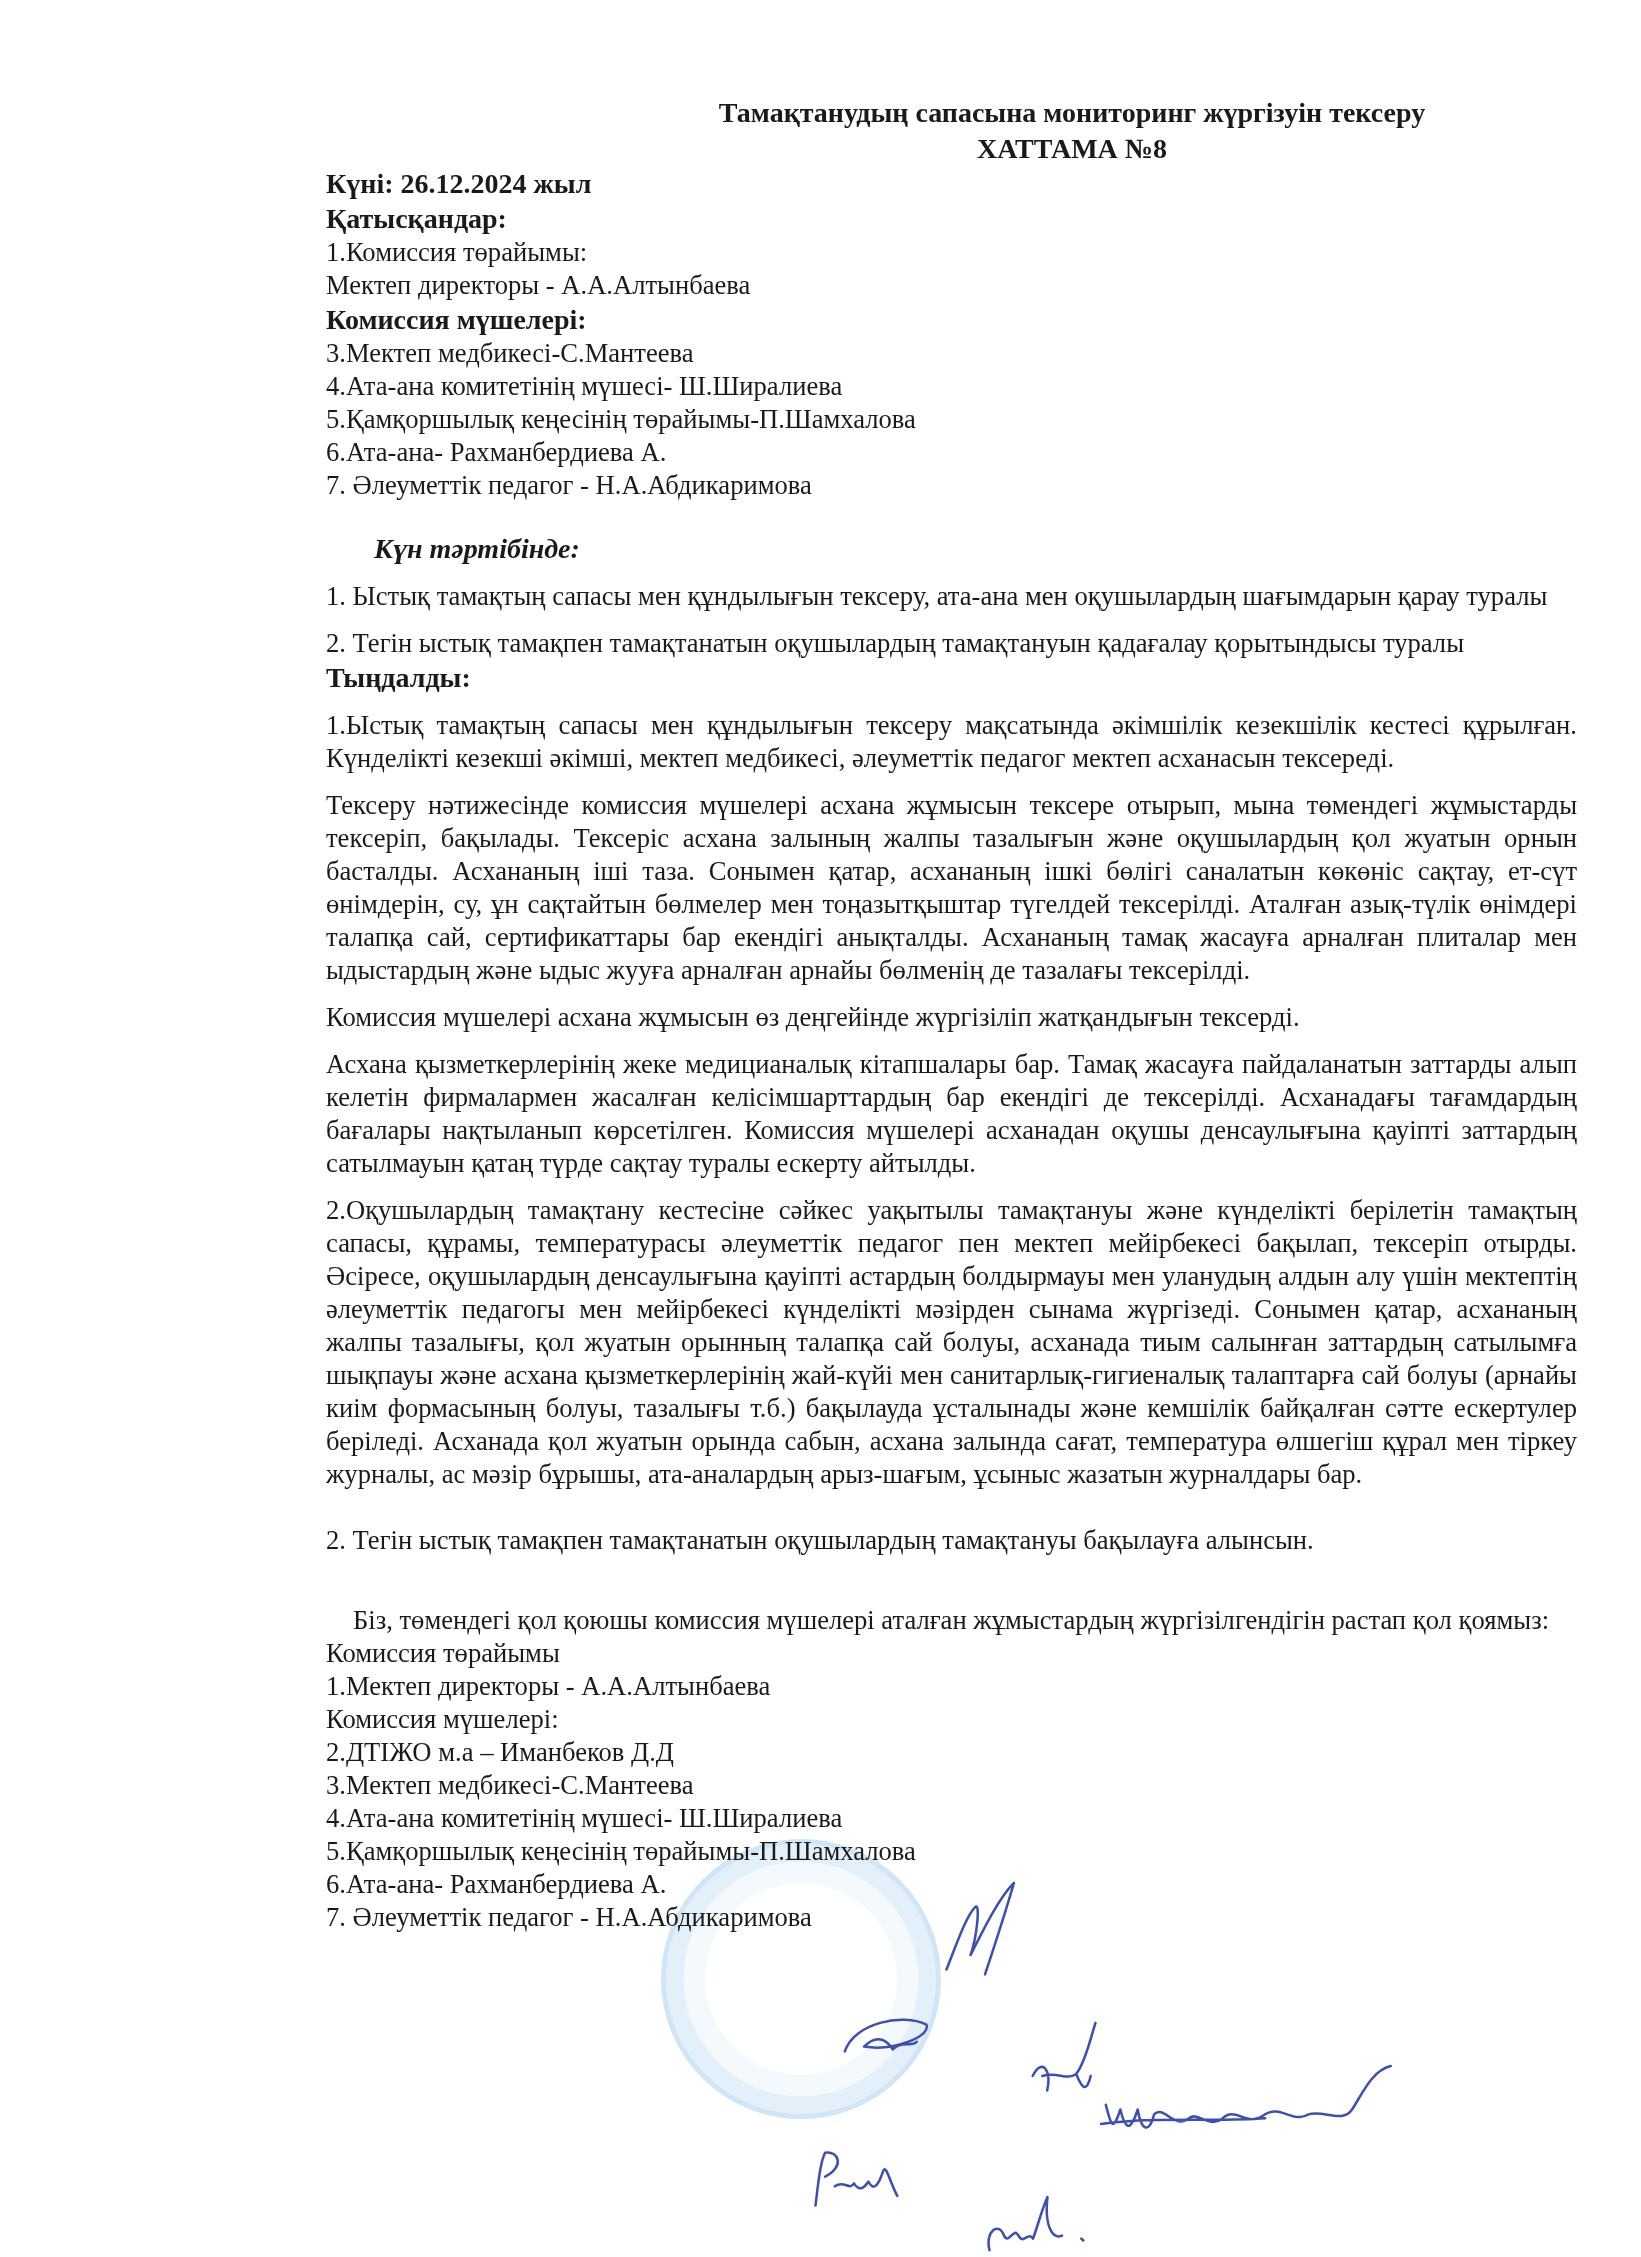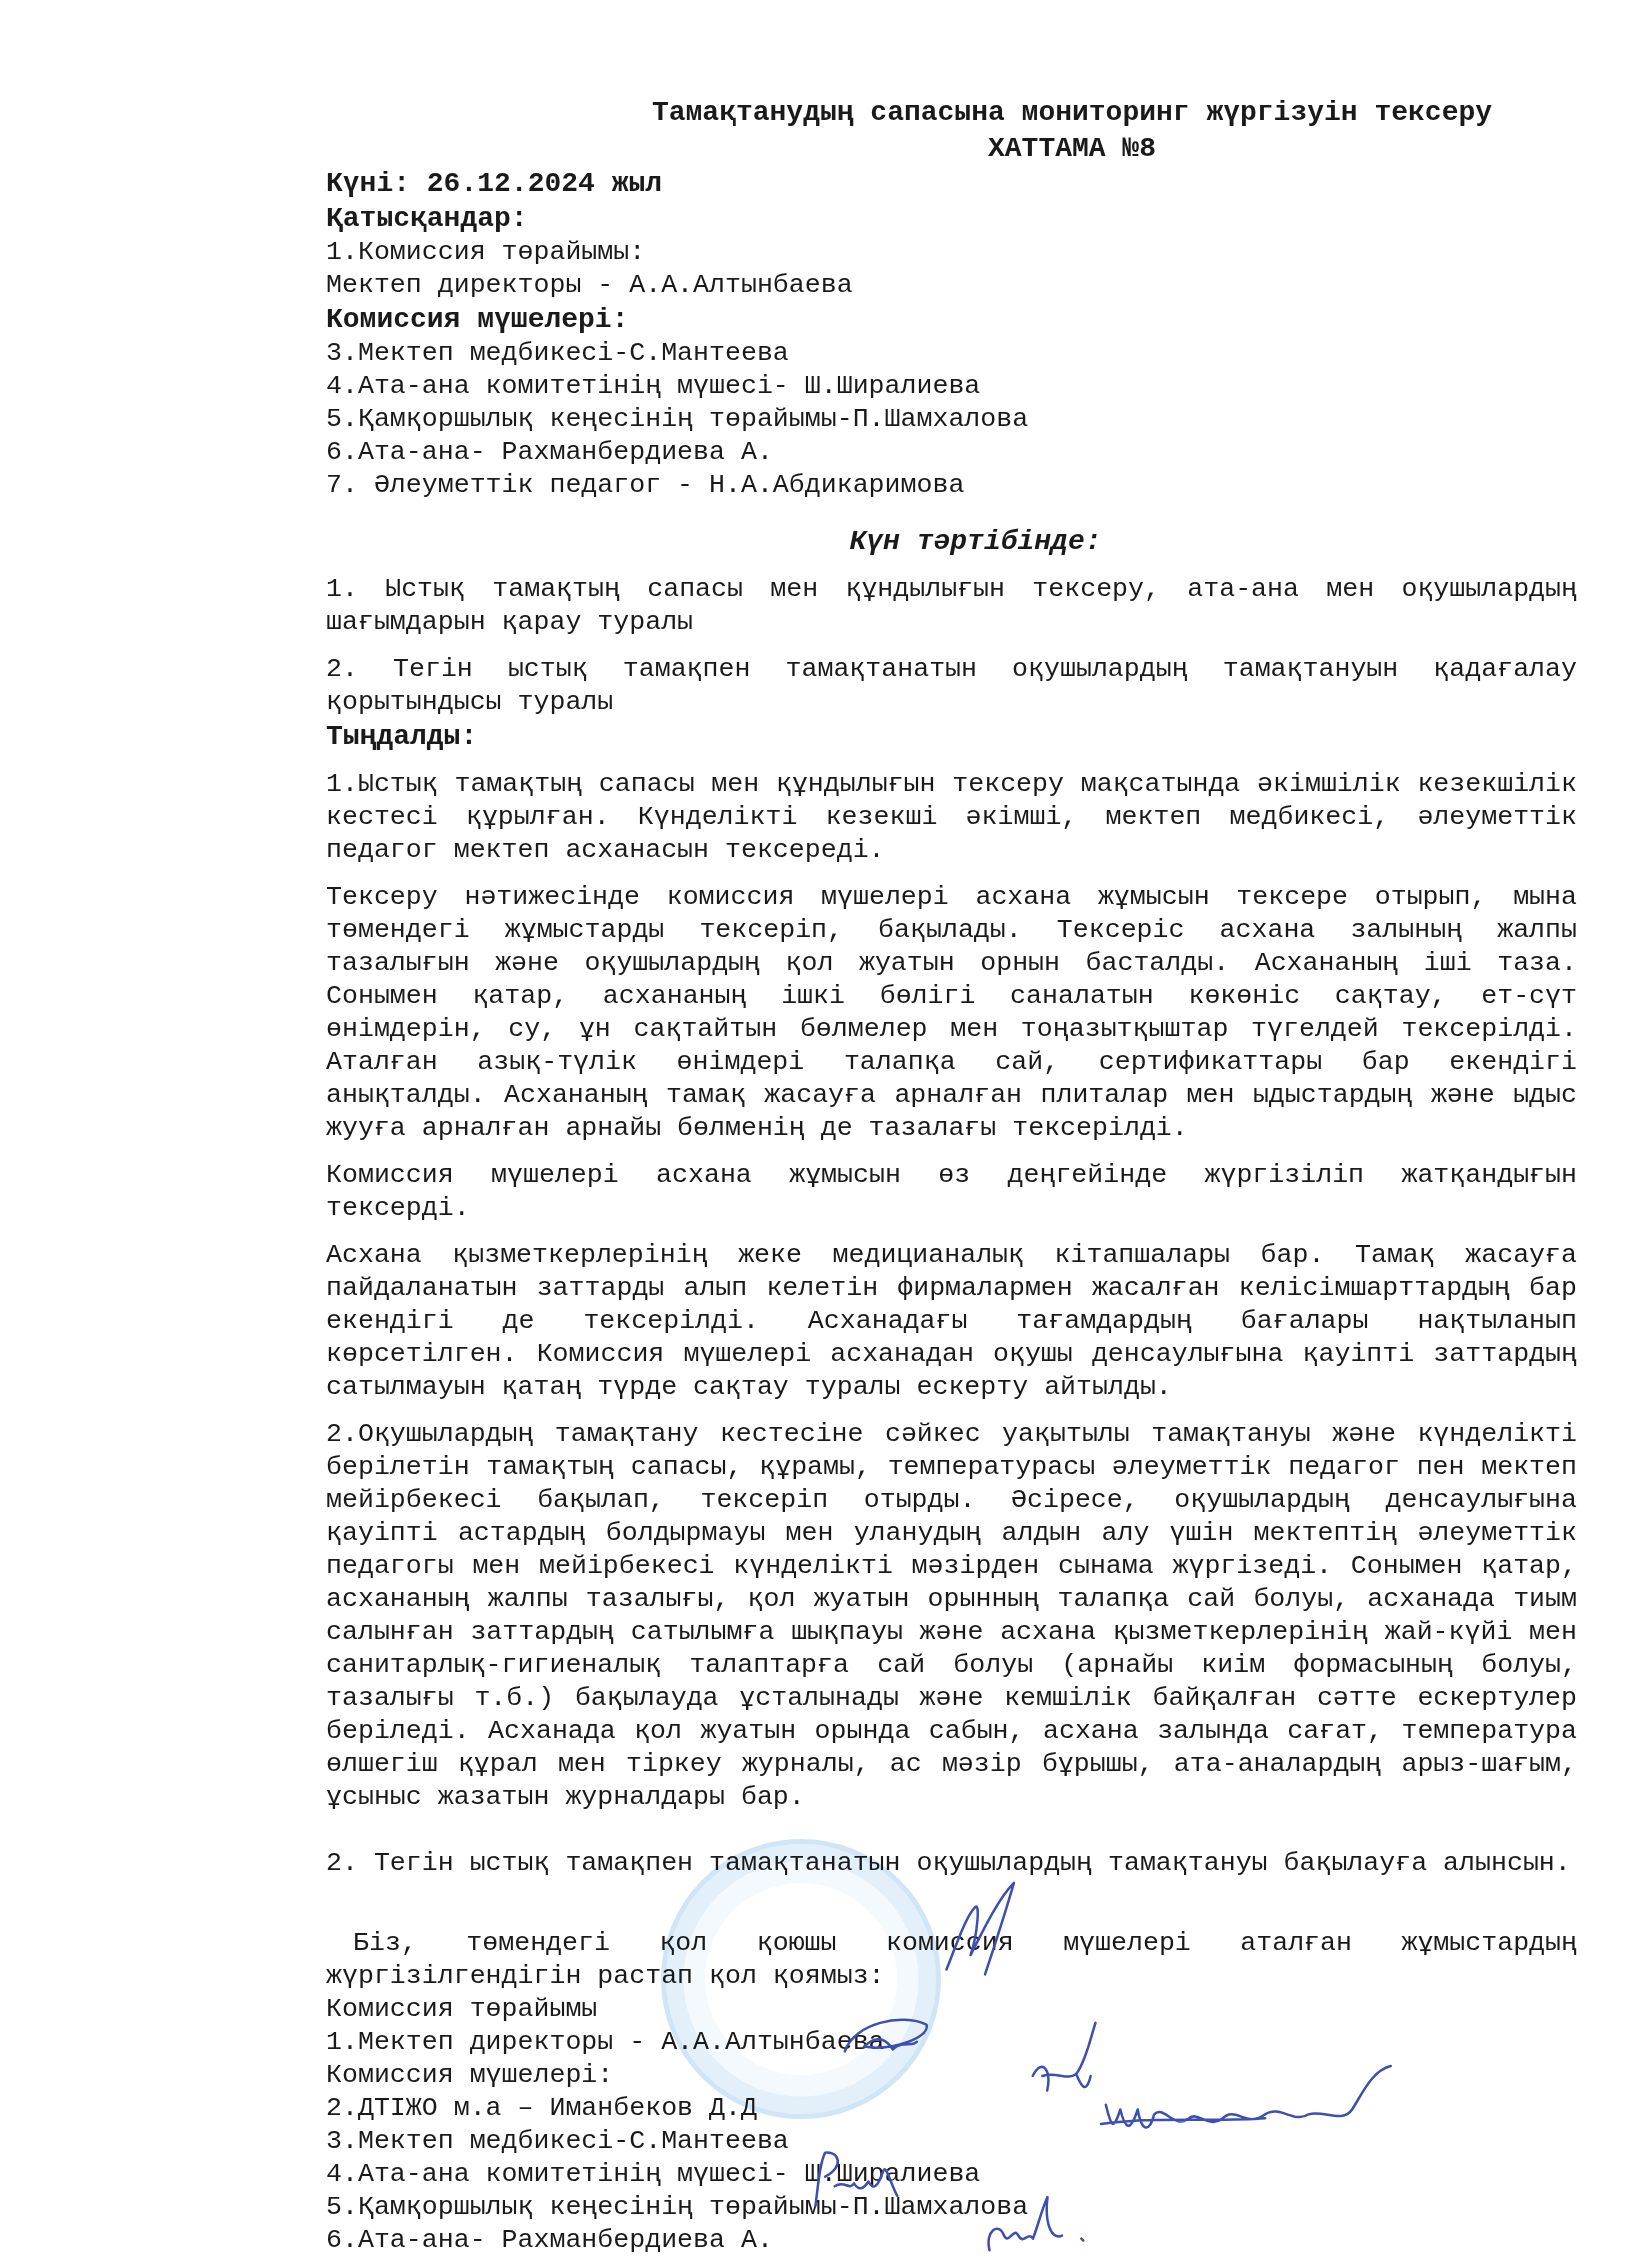--- a/index.html
+++ b/index.html
@@ -1,29 +1,29 @@
 <!DOCTYPE html>
 <html><head>
 <meta charset="utf-8">
 <style>
   html, body { margin: 0; padding: 0; background: #ffffff; }
   body { width: 1641px; height: 2257px; position: relative; overflow: hidden; }
   .page {
     position: absolute; left: 0; top: 0; width: 1641px; height: 2257px;
-    font-family: Liberation Mono, monospace; color: #1a1a1a;
+    font-family: Liberation Serif, serif; color: #1a1a1a;
   }
   .content {
     position: absolute; left: 326px; top: 95px; width: 1251px;
     font-size: 26.6px; line-height: 33px;
   }
   .title-line { text-align: center; font-weight: bold; font-size: 28px; line-height: 36px; padding-left: 241px; }
   .title-line2 { text-align: center; font-weight: bold; font-size: 28px; line-height: 35px; padding-left: 241px; }
   .bold { font-weight: bold; font-size: 28px; line-height: 35px; }
   .line { white-space: nowrap; }
-  .agenda-title { text-align: center; font-style: italic; font-weight: bold; font-size: 28px; margin-top: 22px; line-height: 35px; padding-left: 48px; }
+  .agenda-title { font-style: italic; font-weight: bold; font-size: 28px; margin-top: 29px; line-height: 35px; padding-left: 48px; }
   .just { text-align: justify; margin-top: 14px; }
   .gap { height: 33px; }
   .indent { text-indent: 27px; }
   .stamp {
     position: absolute; left: 661px; top: 1839px; width: 270px; height: 270px;
     border-radius: 50%; border: 5.8px solid rgba(120,180,230,0.35);
     box-shadow: inset 0 0 0 17.4px rgba(150,200,240,0.18), inset 0 0 0 39px rgba(150,200,240,0.10);
   }
   svg.sig { position: absolute; overflow: visible; }
   svg.sig path { fill: none; stroke: #3d4fb0; stroke-width: 2.6; stroke-linecap: round; stroke-linejoin: round; }

